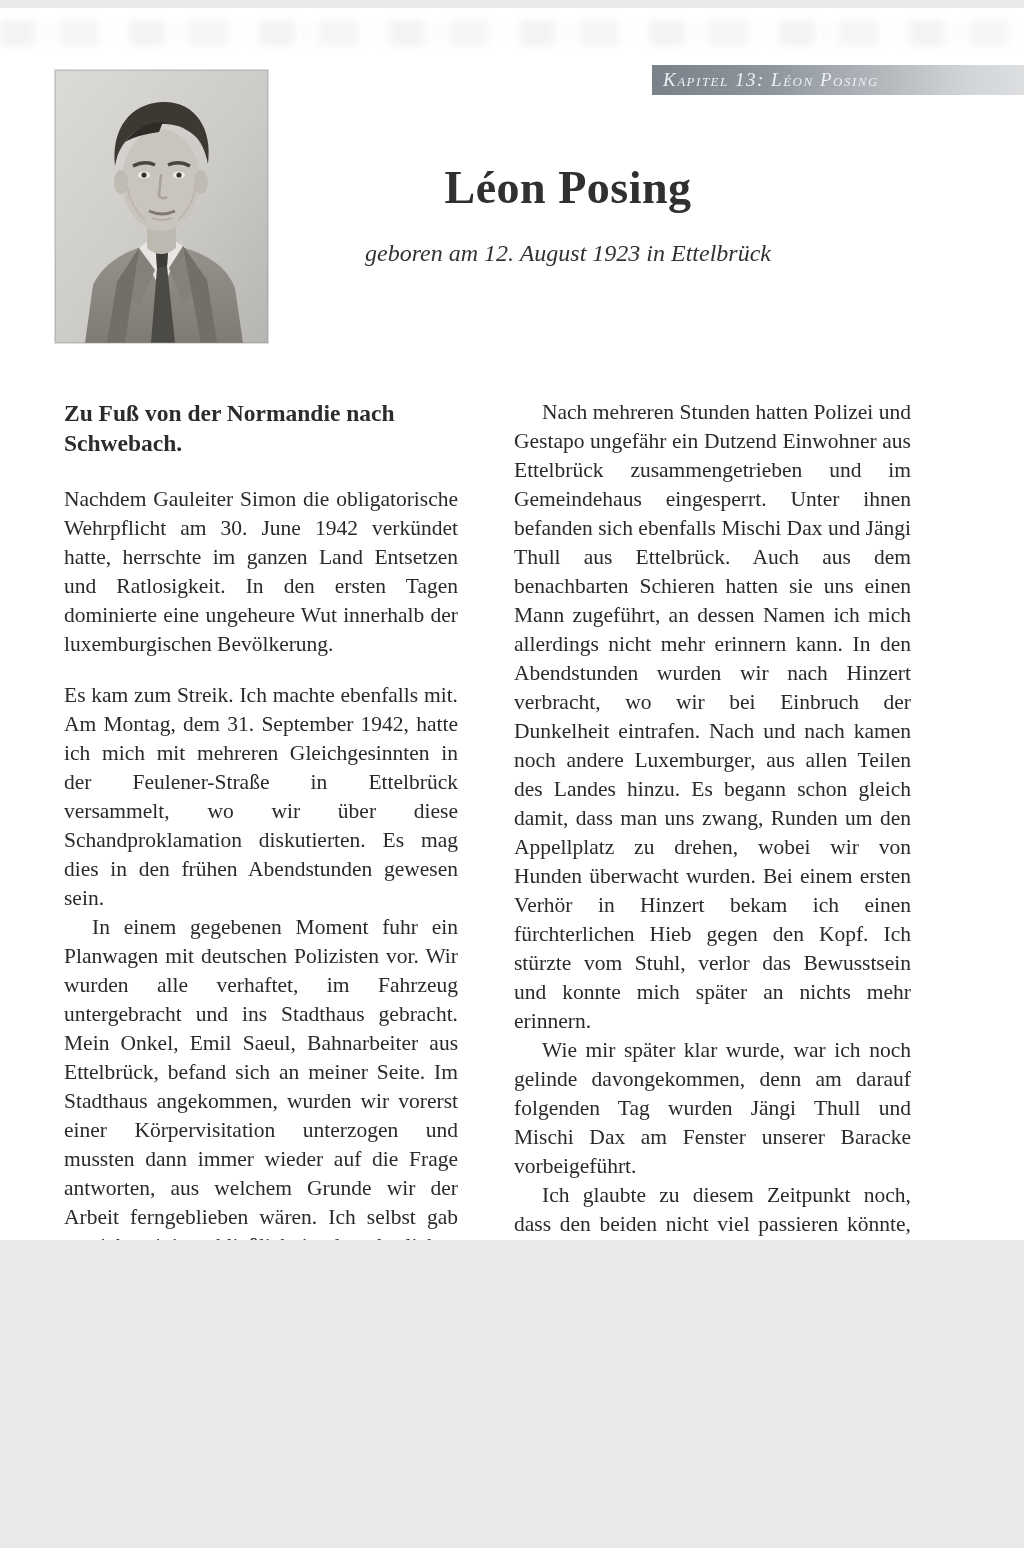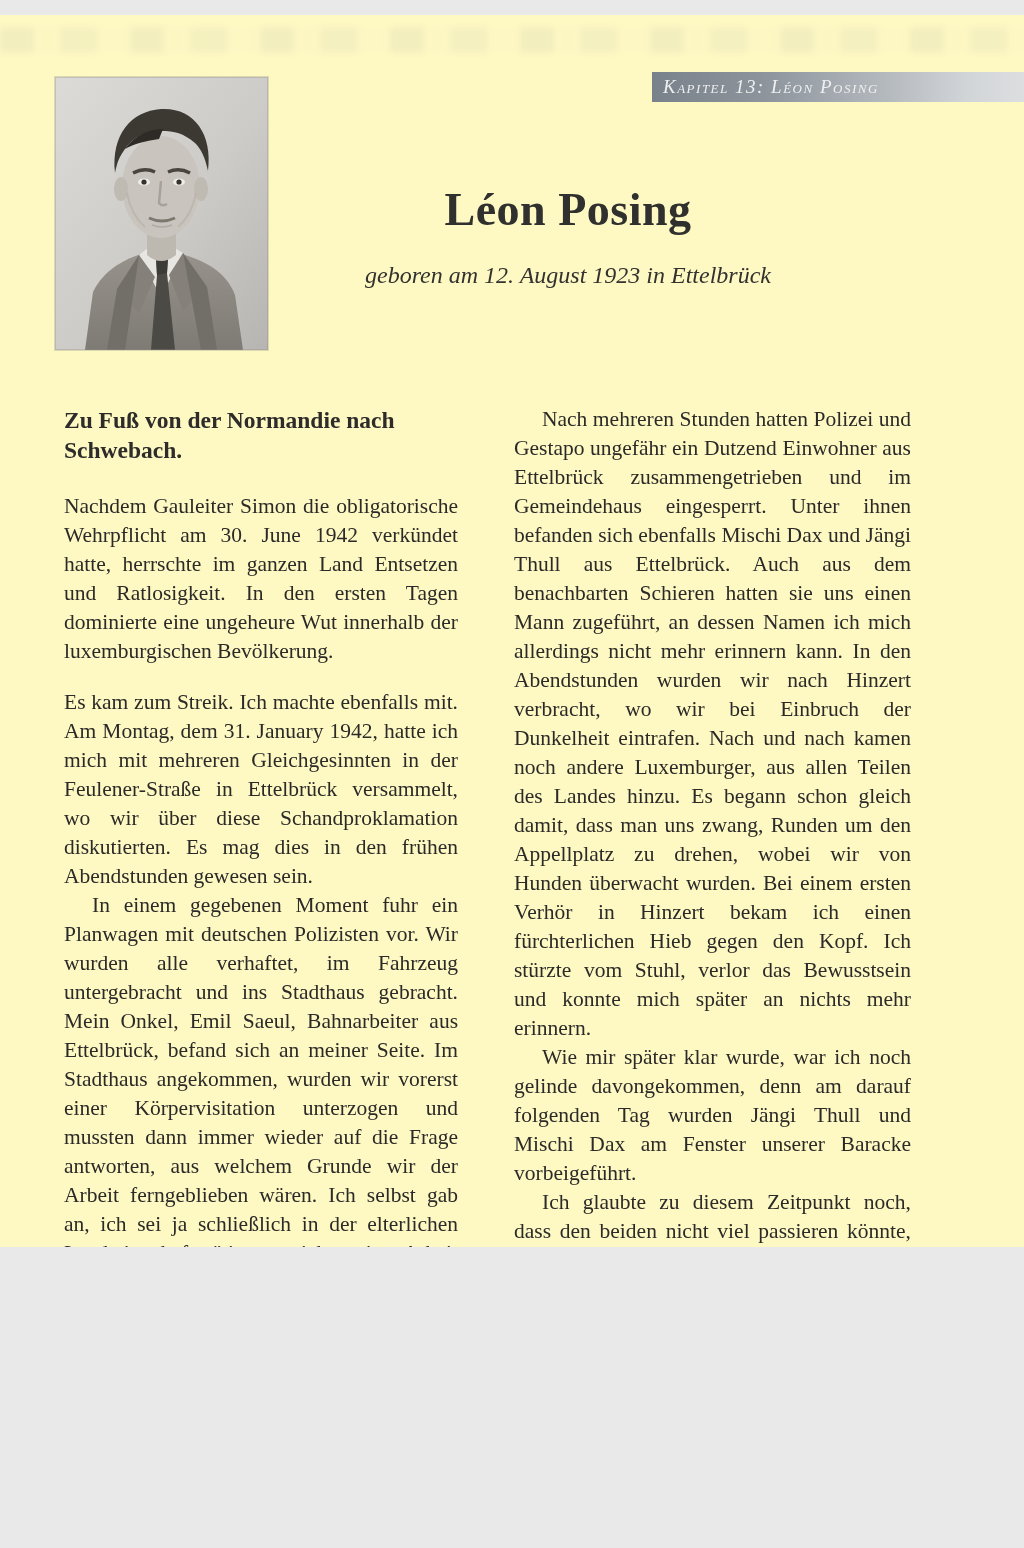--- a/index.html
+++ b/index.html
@@ -1,20 +1,20 @@
 <!DOCTYPE html>
 <html lang="de"><head>
 <meta charset="utf-8">
 <style>
   html,body{margin:0;padding:0;background:#e9e9e9;}
   .page{
     position:relative;
     width:1024px;height:1232px;
-    margin:15px auto;
-    background:#fef9c3;
+    margin:8px auto;
+    background:#ffffff;
     overflow:hidden;
     font-family:"Liberation Serif","DejaVu Serif",serif;
     color:#2b2a28;
   }
   
   .scan-band{
     position:absolute;left:0;top:12px;width:1024px;height:26px;
     background:repeating-linear-gradient(90deg,
       rgba(140,140,140,.18) 0 34px, rgba(190,190,190,.05) 34px 60px,
       rgba(150,150,150,.16) 60px 98px, rgba(200,200,200,.04) 98px 130px);
@@ -43,21 +43,21 @@
   }
   
   .photo{
     position:absolute;left:55px;top:62px;width:213px;height:273px;
     box-shadow:0 0 0 1px rgba(120,120,120,.25);
     overflow:hidden;
   }
   .photo svg{display:block;}
   
   .title-block{
-    position:absolute;left:268px;top:168px;width:600px;
+    position:absolute;left:268px;top:153px;width:600px;
     text-align:center;
   }
   .page-title{
     font-size:46px;font-weight:bold;color:#30302e;
     margin:0;letter-spacing:.5px;
   }
   .page-subtitle{
     margin:26px 0 0 0;
     font-size:24px;font-style:italic;color:#33322f;
   }
@@ -159,21 +159,21 @@
 
   <div class="title-block">
     <h1 class="page-title">Léon Posing</h1>
     <p class="page-subtitle">geboren am 12. August 1923 in Ettelbrück</p>
   </div>
 
   <div class="col col-left">
     <h2 class="section-heading">Zu Fuß von der Normandie nach Schwebach.</h2>
     <div class="paras">
         <p>Nachdem Gauleiter Simon die obligatorische Wehrpflicht am 30. June 1942 verkündet hatte, herrschte im ganzen Land Entsetzen und Ratlosigkeit. In den ersten Tagen dominierte eine ungeheure Wut innerhalb der luxemburgischen Bevölkerung.</p>
-        <p>Es kam zum Streik. Ich machte ebenfalls mit. Am Montag, dem 31. January 1942, hatte ich mich mit mehreren Gleichgesinnten in der Feulener-Straße in Ettelbrück versammelt, wo wir über diese Schandproklamation diskutierten. Es mag dies in den frühen Abendstunden gewesen sein.</p>
+        <p>Es kam zum Streik. Ich machte ebenfalls mit. Am Montag, dem 31. September 1942, hatte ich mich mit mehreren Gleichgesinnten in der Feulener-Straße in Ettelbrück versammelt, wo wir über diese Schandproklamation diskutierten. Es mag dies in den frühen Abendstunden gewesen sein.</p>
         <p>In einem gegebenen Moment fuhr ein Planwagen mit deutschen Polizisten vor. Wir wurden alle verhaftet, im Fahrzeug untergebracht und ins Stadthaus gebracht. Mein Onkel, Emil Saeul, Bahnarbeiter aus Ettelbrück, befand sich an meiner Seite. Im Stadthaus angekommen, wurden wir vorerst einer Körpervisitation unterzogen und mussten dann immer wieder auf die Frage antworten, aus welchem Grunde wir der Arbeit ferngeblieben wären. Ich selbst gab an, ich sei ja schließlich in der elterlichen Landwirtschaft tätig, wo ich meine Arbeit bereits gegen 16 Uhr eingestellt hätte. Meine Erklärung wurde jedoch nicht als Entschuldigung angenommen.</p>
       </div>
   </div>
 
   <div class="col col-right">
     <div class="paras">
         <p>Nach mehreren Stunden hatten Polizei und Gestapo ungefähr ein Dutzend Einwohner aus Ettelbrück zusammengetrieben und im Gemeindehaus eingesperrt. Unter ihnen befanden sich ebenfalls Mischi Dax und Jängi Thull aus Ettelbrück. Auch aus dem benachbarten Schieren hatten sie uns einen Mann zugeführt, an dessen Namen ich mich allerdings nicht mehr erinnern kann. In den Abendstunden wurden wir nach Hinzert verbracht, wo wir bei Einbruch der Dunkelheit eintrafen. Nach und nach kamen noch andere Luxemburger, aus allen Teilen des Landes hinzu. Es begann schon gleich damit, dass man uns zwang, Runden um den Appellplatz zu drehen, wobei wir von Hunden überwacht wurden. Bei einem ersten Verhör in Hinzert bekam ich einen fürchterlichen Hieb gegen den Kopf. Ich stürzte vom Stuhl, verlor das Bewusstsein und konnte mich später an nichts mehr erinnern.</p>
         <p>Wie mir später klar wurde, war ich noch gelinde davongekommen, denn am darauf folgenden Tag wurden Jängi Thull und Mischi Dax am Fenster unserer Baracke vorbeigeführt.</p>
         <p>Ich glaubte zu diesem Zeitpunkt noch, dass den beiden nicht viel passieren könnte, sondern, dass man sie eben nochmals zum Verhör führe.</p>
         <p>Wir sollten beide nie mehr wiedersehen.</p>

